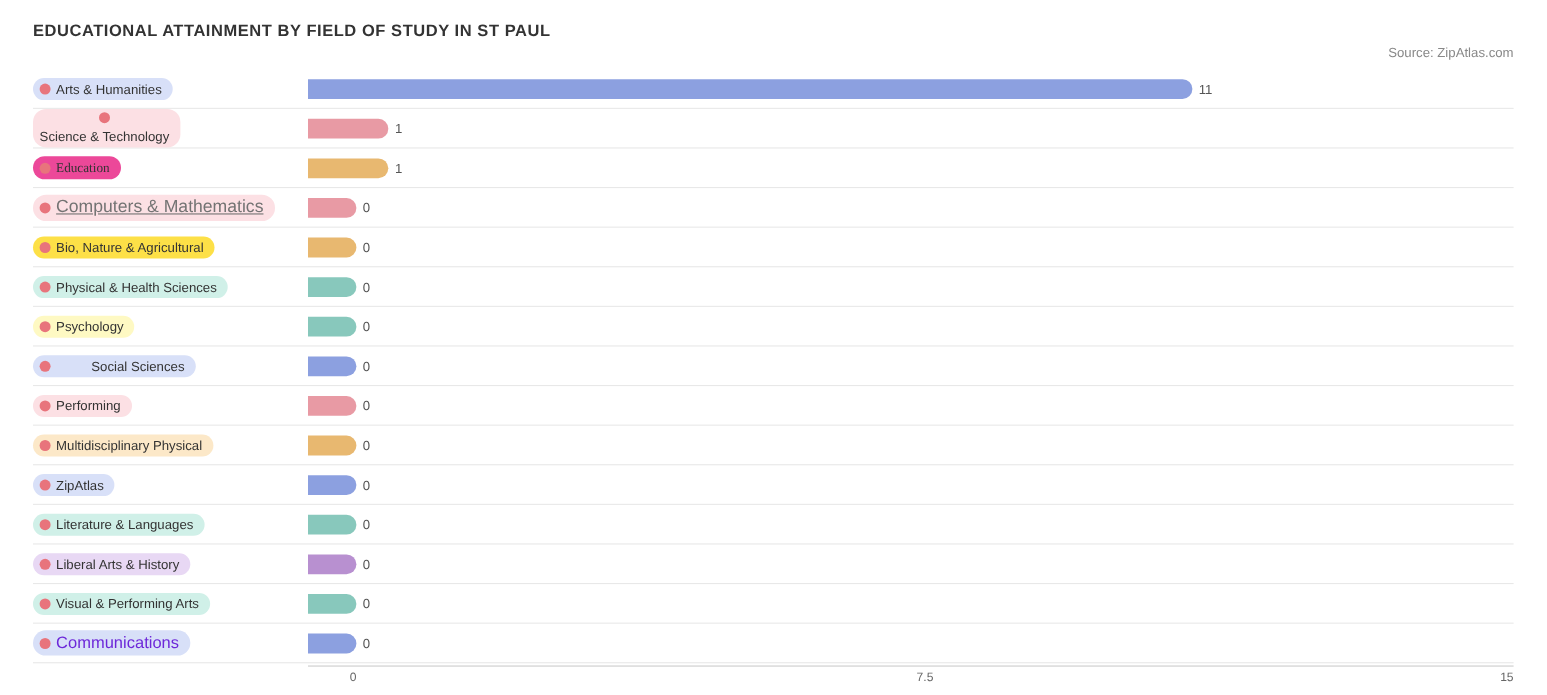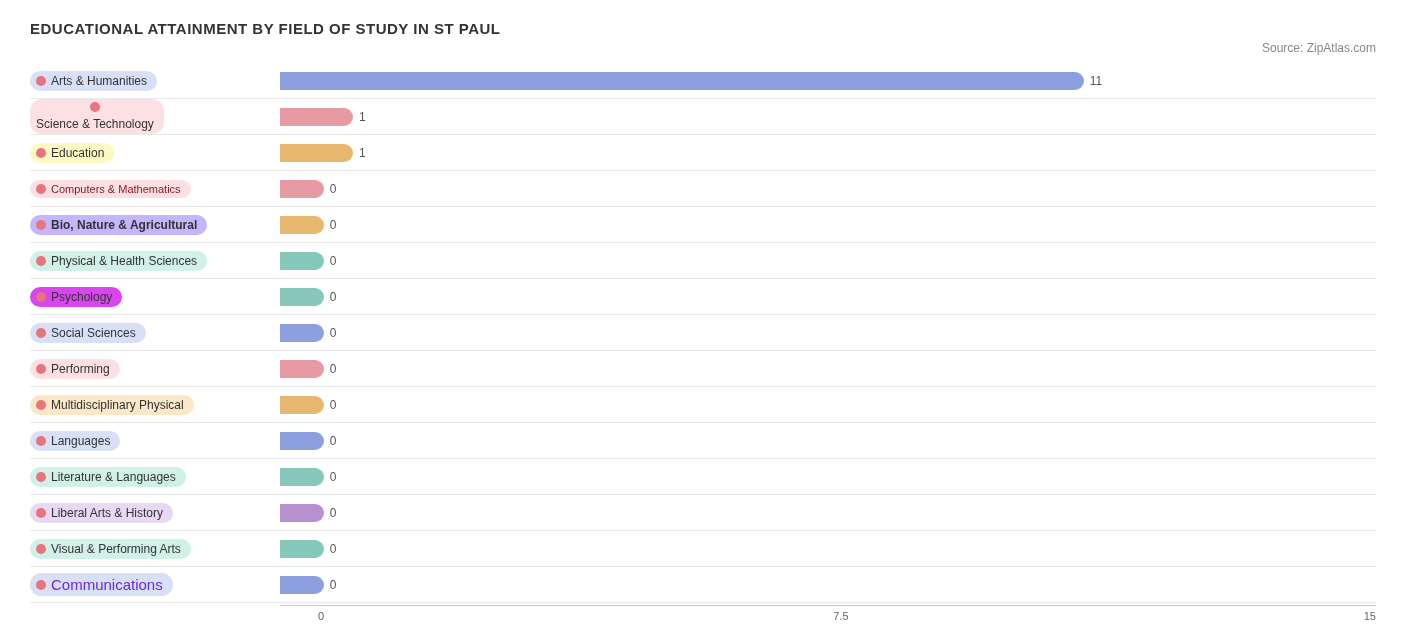--- a/index.html
+++ b/index.html
@@ -122,127 +122,127 @@
         </span>
       </div>
       <div class="bar-container">
         <div class="bar" style="width:6.666666666666667%; background:#e89aa4; min-width:4px;">
         </div>
         <span class="bar-value" style="left: calc(6.666666666666667% + 6px); position:absolute; font-size:12px; color:#555;">1</span>
       </div>
     </div>
     <div class="bar-row">
       <div class="bar-label">
+        <span class="label-pill" style="background:#ec4899;font-family:Liberation Serif, serif;">
+          <span class="label-dot" style="background:#e8747c;"></span>
+          <span style="font-size:12px;color:#333;">Education</span>
+        </span>
+      </div>
+      <div class="bar-container">
+        <div class="bar" style="width:6.666666666666667%; background:#e8b870; min-width:4px;">
+        </div>
+        <span class="bar-value" style="left: calc(6.666666666666667% + 6px); position:absolute; font-size:12px; color:#555;">1</span>
+      </div>
+    </div>
+    <div class="bar-row">
+      <div class="bar-label">
+        <span class="label-pill" style="background:#fce0e4;">
+          <span class="label-dot" style="background:#e8747c;"></span>
+          <span style="font-size:16px;color:#737373;text-decoration:underline;">Computers &amp; Mathematics</span>
+        </span>
+      </div>
+      <div class="bar-container">
+        <div class="bar" style="width:4%; background:#e89aa4; min-width:4px;">
+        </div>
+        <span class="bar-value" style="left: calc(4% + 6px); position:absolute; font-size:12px; color:#555;">0</span>
+      </div>
+    </div>
+    <div class="bar-row">
+      <div class="bar-label">
+        <span class="label-pill" style="background:#fde047;">
+          <span class="label-dot" style="background:#e8747c;"></span>
+          <span style="font-size:12px;color:#333;">Bio, Nature &amp; Agricultural</span>
+        </span>
+      </div>
+      <div class="bar-container">
+        <div class="bar" style="width:4%; background:#e8b870; min-width:4px;">
+        </div>
+        <span class="bar-value" style="left: calc(4% + 6px); position:absolute; font-size:12px; color:#555;">0</span>
+      </div>
+    </div>
+    <div class="bar-row">
+      <div class="bar-label">
+        <span class="label-pill" style="background:#d0f0e8;">
+          <span class="label-dot" style="background:#e8747c;"></span>
+          <span style="font-size:12px;color:#333;">Physical &amp; Health Sciences</span>
+        </span>
+      </div>
+      <div class="bar-container">
+        <div class="bar" style="width:4%; background:#88c8bc; min-width:4px;">
+        </div>
+        <span class="bar-value" style="left: calc(4% + 6px); position:absolute; font-size:12px; color:#555;">0</span>
+      </div>
+    </div>
+    <div class="bar-row">
+      <div class="bar-label">
         <span class="label-pill" style="background:#fef9c3;">
           <span class="label-dot" style="background:#e8747c;"></span>
-          <span style="font-size:12px;color:#333;">Education</span>
-        </span>
-      </div>
-      <div class="bar-container">
-        <div class="bar" style="width:6.666666666666667%; background:#e8b870; min-width:4px;">
-        </div>
-        <span class="bar-value" style="left: calc(6.666666666666667% + 6px); position:absolute; font-size:12px; color:#555;">1</span>
+          <span style="font-size:12px;color:#333;">Psychology</span>
+        </span>
+      </div>
+      <div class="bar-container">
+        <div class="bar" style="width:4%; background:#88c8bc; min-width:4px;">
+        </div>
+        <span class="bar-value" style="left: calc(4% + 6px); position:absolute; font-size:12px; color:#555;">0</span>
+      </div>
+    </div>
+    <div class="bar-row">
+      <div class="bar-label">
+        <span class="label-pill" style="background:#d8e0f8;">
+          <span class="label-dot" style="background:#e8747c;"></span>
+          <span style="font-size:12px;color:#333;margin-left:32px;">Social Sciences</span>
+        </span>
+      </div>
+      <div class="bar-container">
+        <div class="bar" style="width:4%; background:#8ca0e0; min-width:4px;">
+        </div>
+        <span class="bar-value" style="left: calc(4% + 6px); position:absolute; font-size:12px; color:#555;">0</span>
       </div>
     </div>
     <div class="bar-row">
       <div class="bar-label">
         <span class="label-pill" style="background:#fce0e4;">
           <span class="label-dot" style="background:#e8747c;"></span>
-          <span style="font-size:11px;color:#7f1d1d;">Computers &amp; Mathematics</span>
+          <span style="font-size:12px;color:#333;">Performing</span>
         </span>
       </div>
       <div class="bar-container">
         <div class="bar" style="width:4%; background:#e89aa4; min-width:4px;">
         </div>
         <span class="bar-value" style="left: calc(4% + 6px); position:absolute; font-size:12px; color:#555;">0</span>
       </div>
     </div>
     <div class="bar-row">
       <div class="bar-label">
-        <span class="label-pill" style="background:#c4b5fd;font-weight:bold;">
-          <span class="label-dot" style="background:#e8747c;"></span>
-          <span style="font-size:12px;color:#333;">Bio, Nature &amp; Agricultural</span>
+        <span class="label-pill" style="background:#fce8c8;">
+          <span class="label-dot" style="background:#e8747c;"></span>
+          <span style="font-size:12px;color:#333;">Multidisciplinary Physical</span>
         </span>
       </div>
       <div class="bar-container">
         <div class="bar" style="width:4%; background:#e8b870; min-width:4px;">
         </div>
         <span class="bar-value" style="left: calc(4% + 6px); position:absolute; font-size:12px; color:#555;">0</span>
       </div>
     </div>
     <div class="bar-row">
       <div class="bar-label">
-        <span class="label-pill" style="background:#d0f0e8;">
-          <span class="label-dot" style="background:#e8747c;"></span>
-          <span style="font-size:12px;color:#333;">Physical &amp; Health Sciences</span>
-        </span>
-      </div>
-      <div class="bar-container">
-        <div class="bar" style="width:4%; background:#88c8bc; min-width:4px;">
-        </div>
-        <span class="bar-value" style="left: calc(4% + 6px); position:absolute; font-size:12px; color:#555;">0</span>
-      </div>
-    </div>
-    <div class="bar-row">
-      <div class="bar-label">
-        <span class="label-pill" style="background:#d946ef;">
-          <span class="label-dot" style="background:#e8747c;"></span>
-          <span style="font-size:12px;color:#333;">Psychology</span>
-        </span>
-      </div>
-      <div class="bar-container">
-        <div class="bar" style="width:4%; background:#88c8bc; min-width:4px;">
-        </div>
-        <span class="bar-value" style="left: calc(4% + 6px); position:absolute; font-size:12px; color:#555;">0</span>
-      </div>
-    </div>
-    <div class="bar-row">
-      <div class="bar-label">
         <span class="label-pill" style="background:#d8e0f8;">
           <span class="label-dot" style="background:#e8747c;"></span>
-          <span style="font-size:12px;color:#333;">Social Sciences</span>
-        </span>
-      </div>
-      <div class="bar-container">
-        <div class="bar" style="width:4%; background:#8ca0e0; min-width:4px;">
-        </div>
-        <span class="bar-value" style="left: calc(4% + 6px); position:absolute; font-size:12px; color:#555;">0</span>
-      </div>
-    </div>
-    <div class="bar-row">
-      <div class="bar-label">
-        <span class="label-pill" style="background:#fce0e4;">
-          <span class="label-dot" style="background:#e8747c;"></span>
-          <span style="font-size:12px;color:#333;">Performing</span>
-        </span>
-      </div>
-      <div class="bar-container">
-        <div class="bar" style="width:4%; background:#e89aa4; min-width:4px;">
-        </div>
-        <span class="bar-value" style="left: calc(4% + 6px); position:absolute; font-size:12px; color:#555;">0</span>
-      </div>
-    </div>
-    <div class="bar-row">
-      <div class="bar-label">
-        <span class="label-pill" style="background:#fce8c8;">
-          <span class="label-dot" style="background:#e8747c;"></span>
-          <span style="font-size:12px;color:#333;">Multidisciplinary Physical</span>
-        </span>
-      </div>
-      <div class="bar-container">
-        <div class="bar" style="width:4%; background:#e8b870; min-width:4px;">
-        </div>
-        <span class="bar-value" style="left: calc(4% + 6px); position:absolute; font-size:12px; color:#555;">0</span>
-      </div>
-    </div>
-    <div class="bar-row">
-      <div class="bar-label">
-        <span class="label-pill" style="background:#d8e0f8;">
-          <span class="label-dot" style="background:#e8747c;"></span>
-          <span style="font-size:12px;color:#333;">Languages</span>
+          <span style="font-size:12px;color:#333;">ZipAtlas</span>
         </span>
       </div>
       <div class="bar-container">
         <div class="bar" style="width:4%; background:#8ca0e0; min-width:4px;">
         </div>
         <span class="bar-value" style="left: calc(4% + 6px); position:absolute; font-size:12px; color:#555;">0</span>
       </div>
     </div>
     <div class="bar-row">
       <div class="bar-label">

